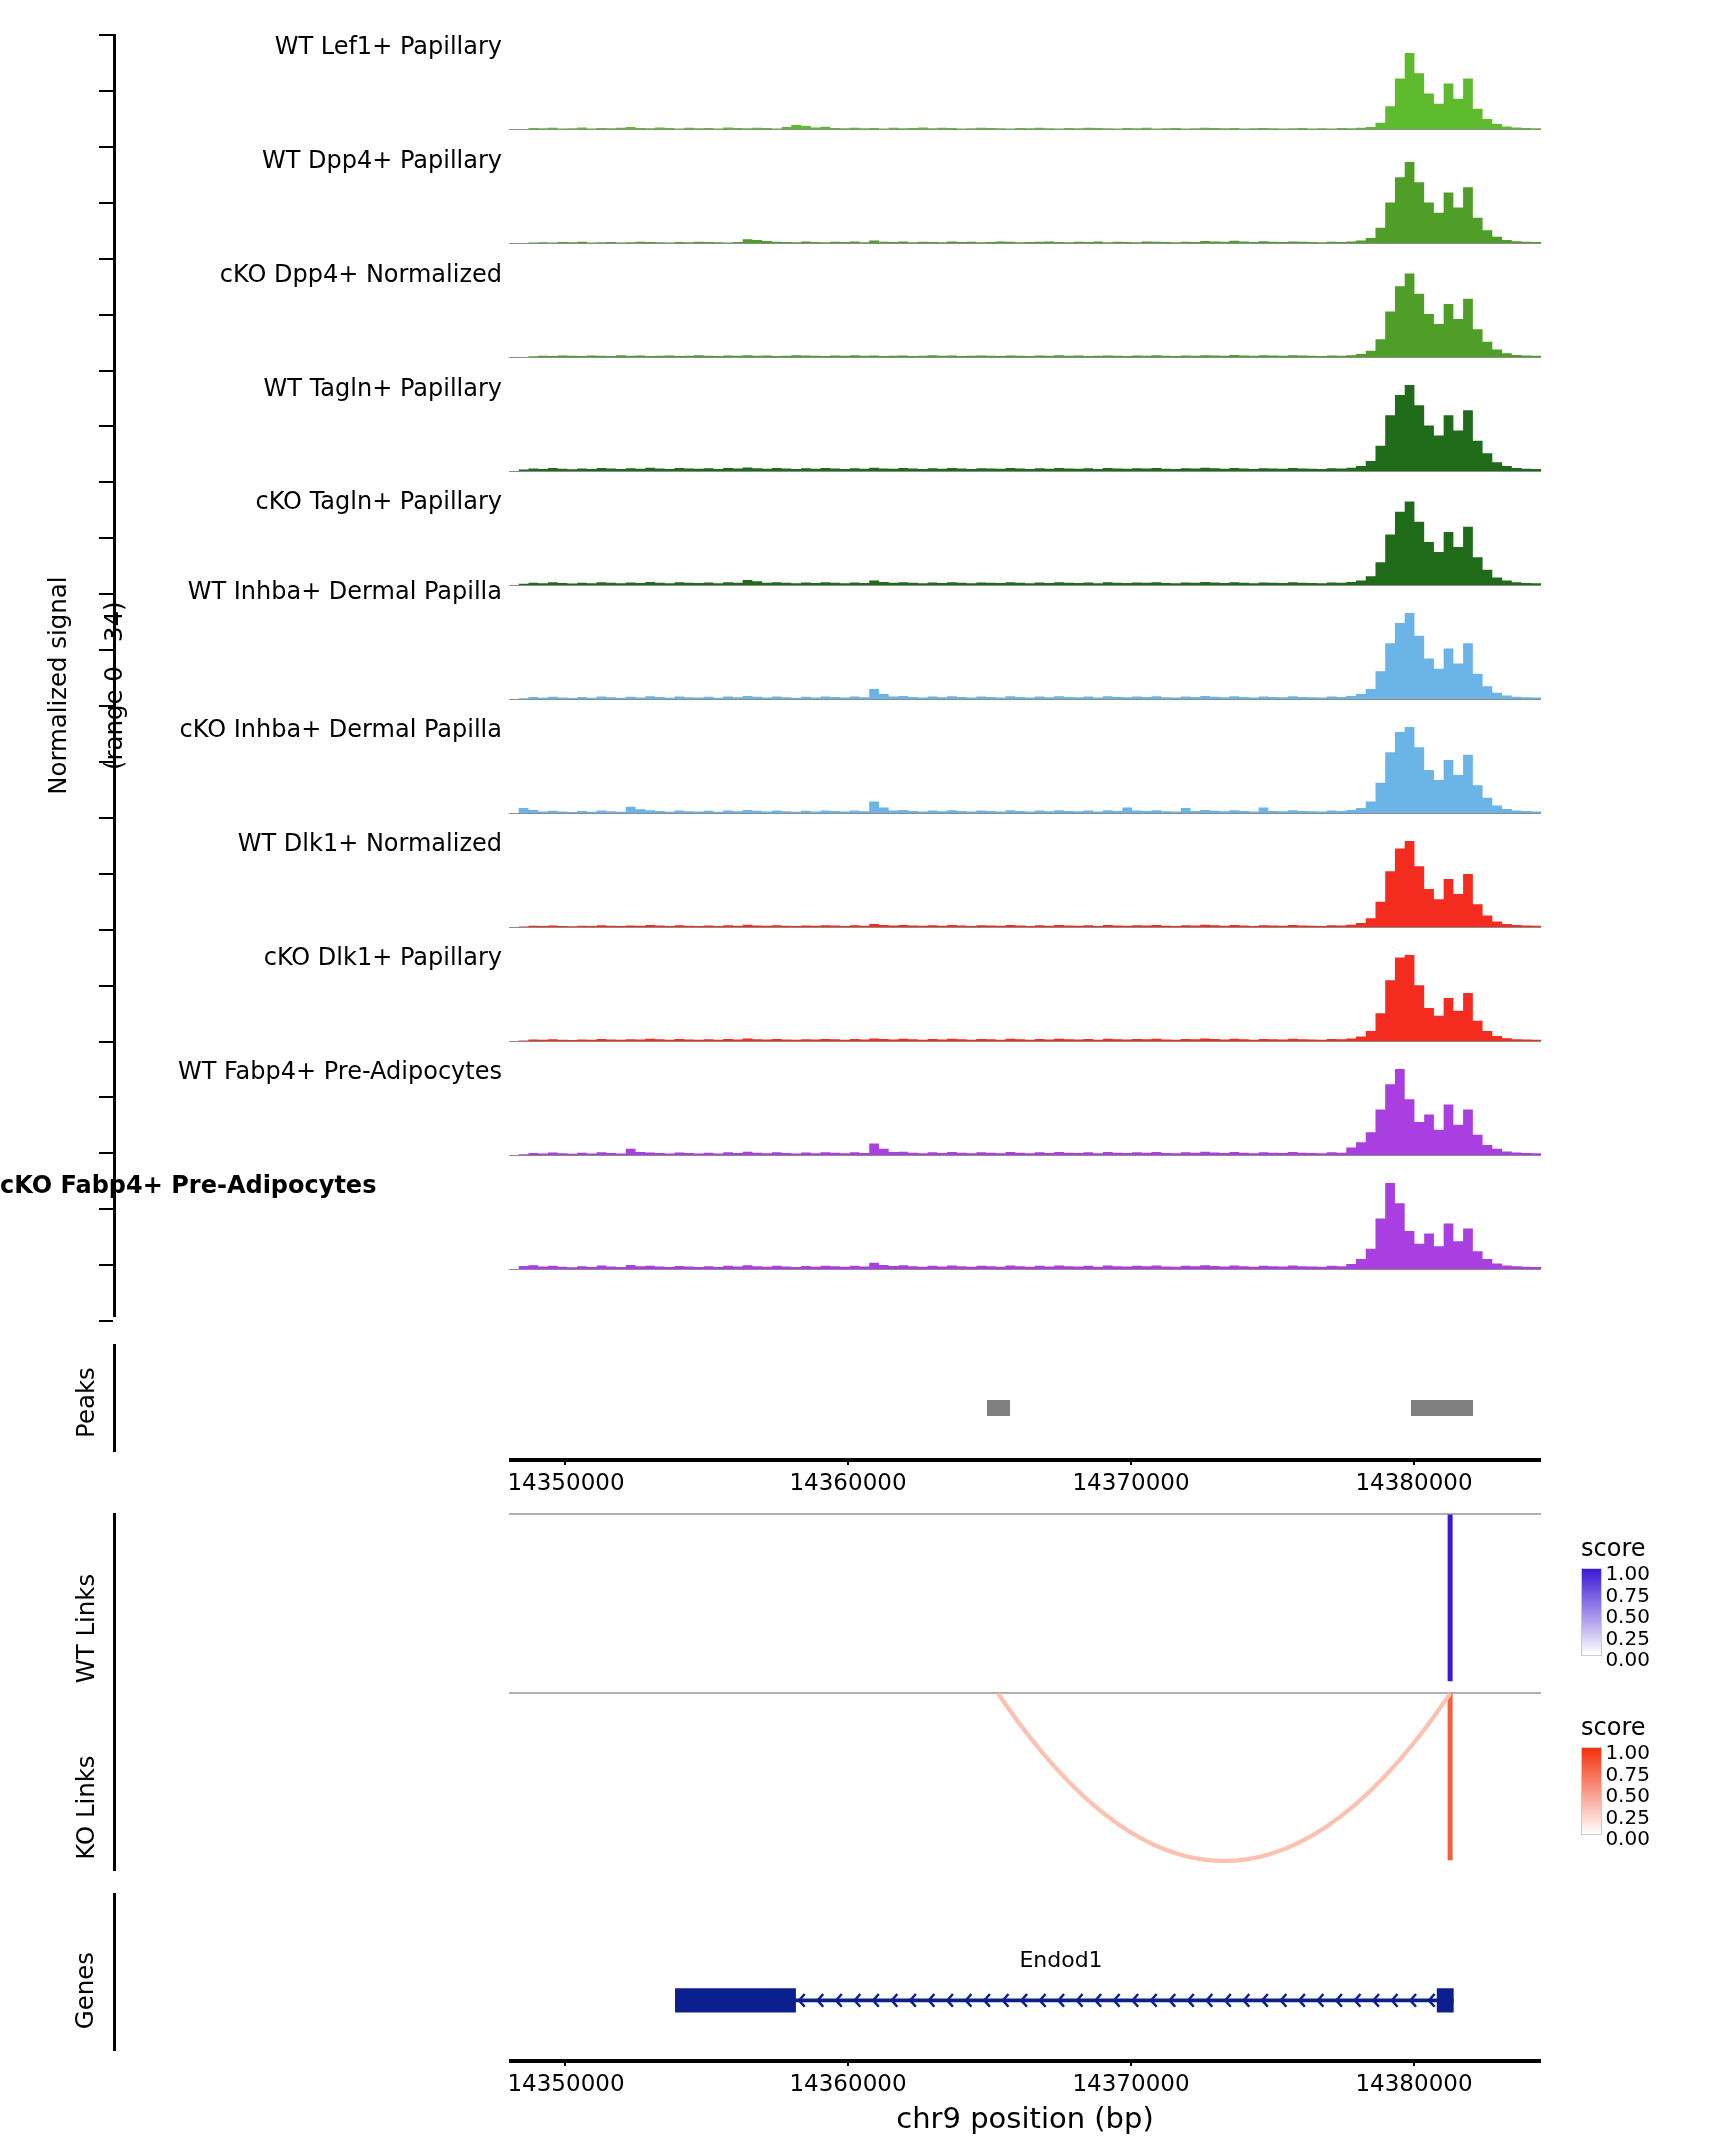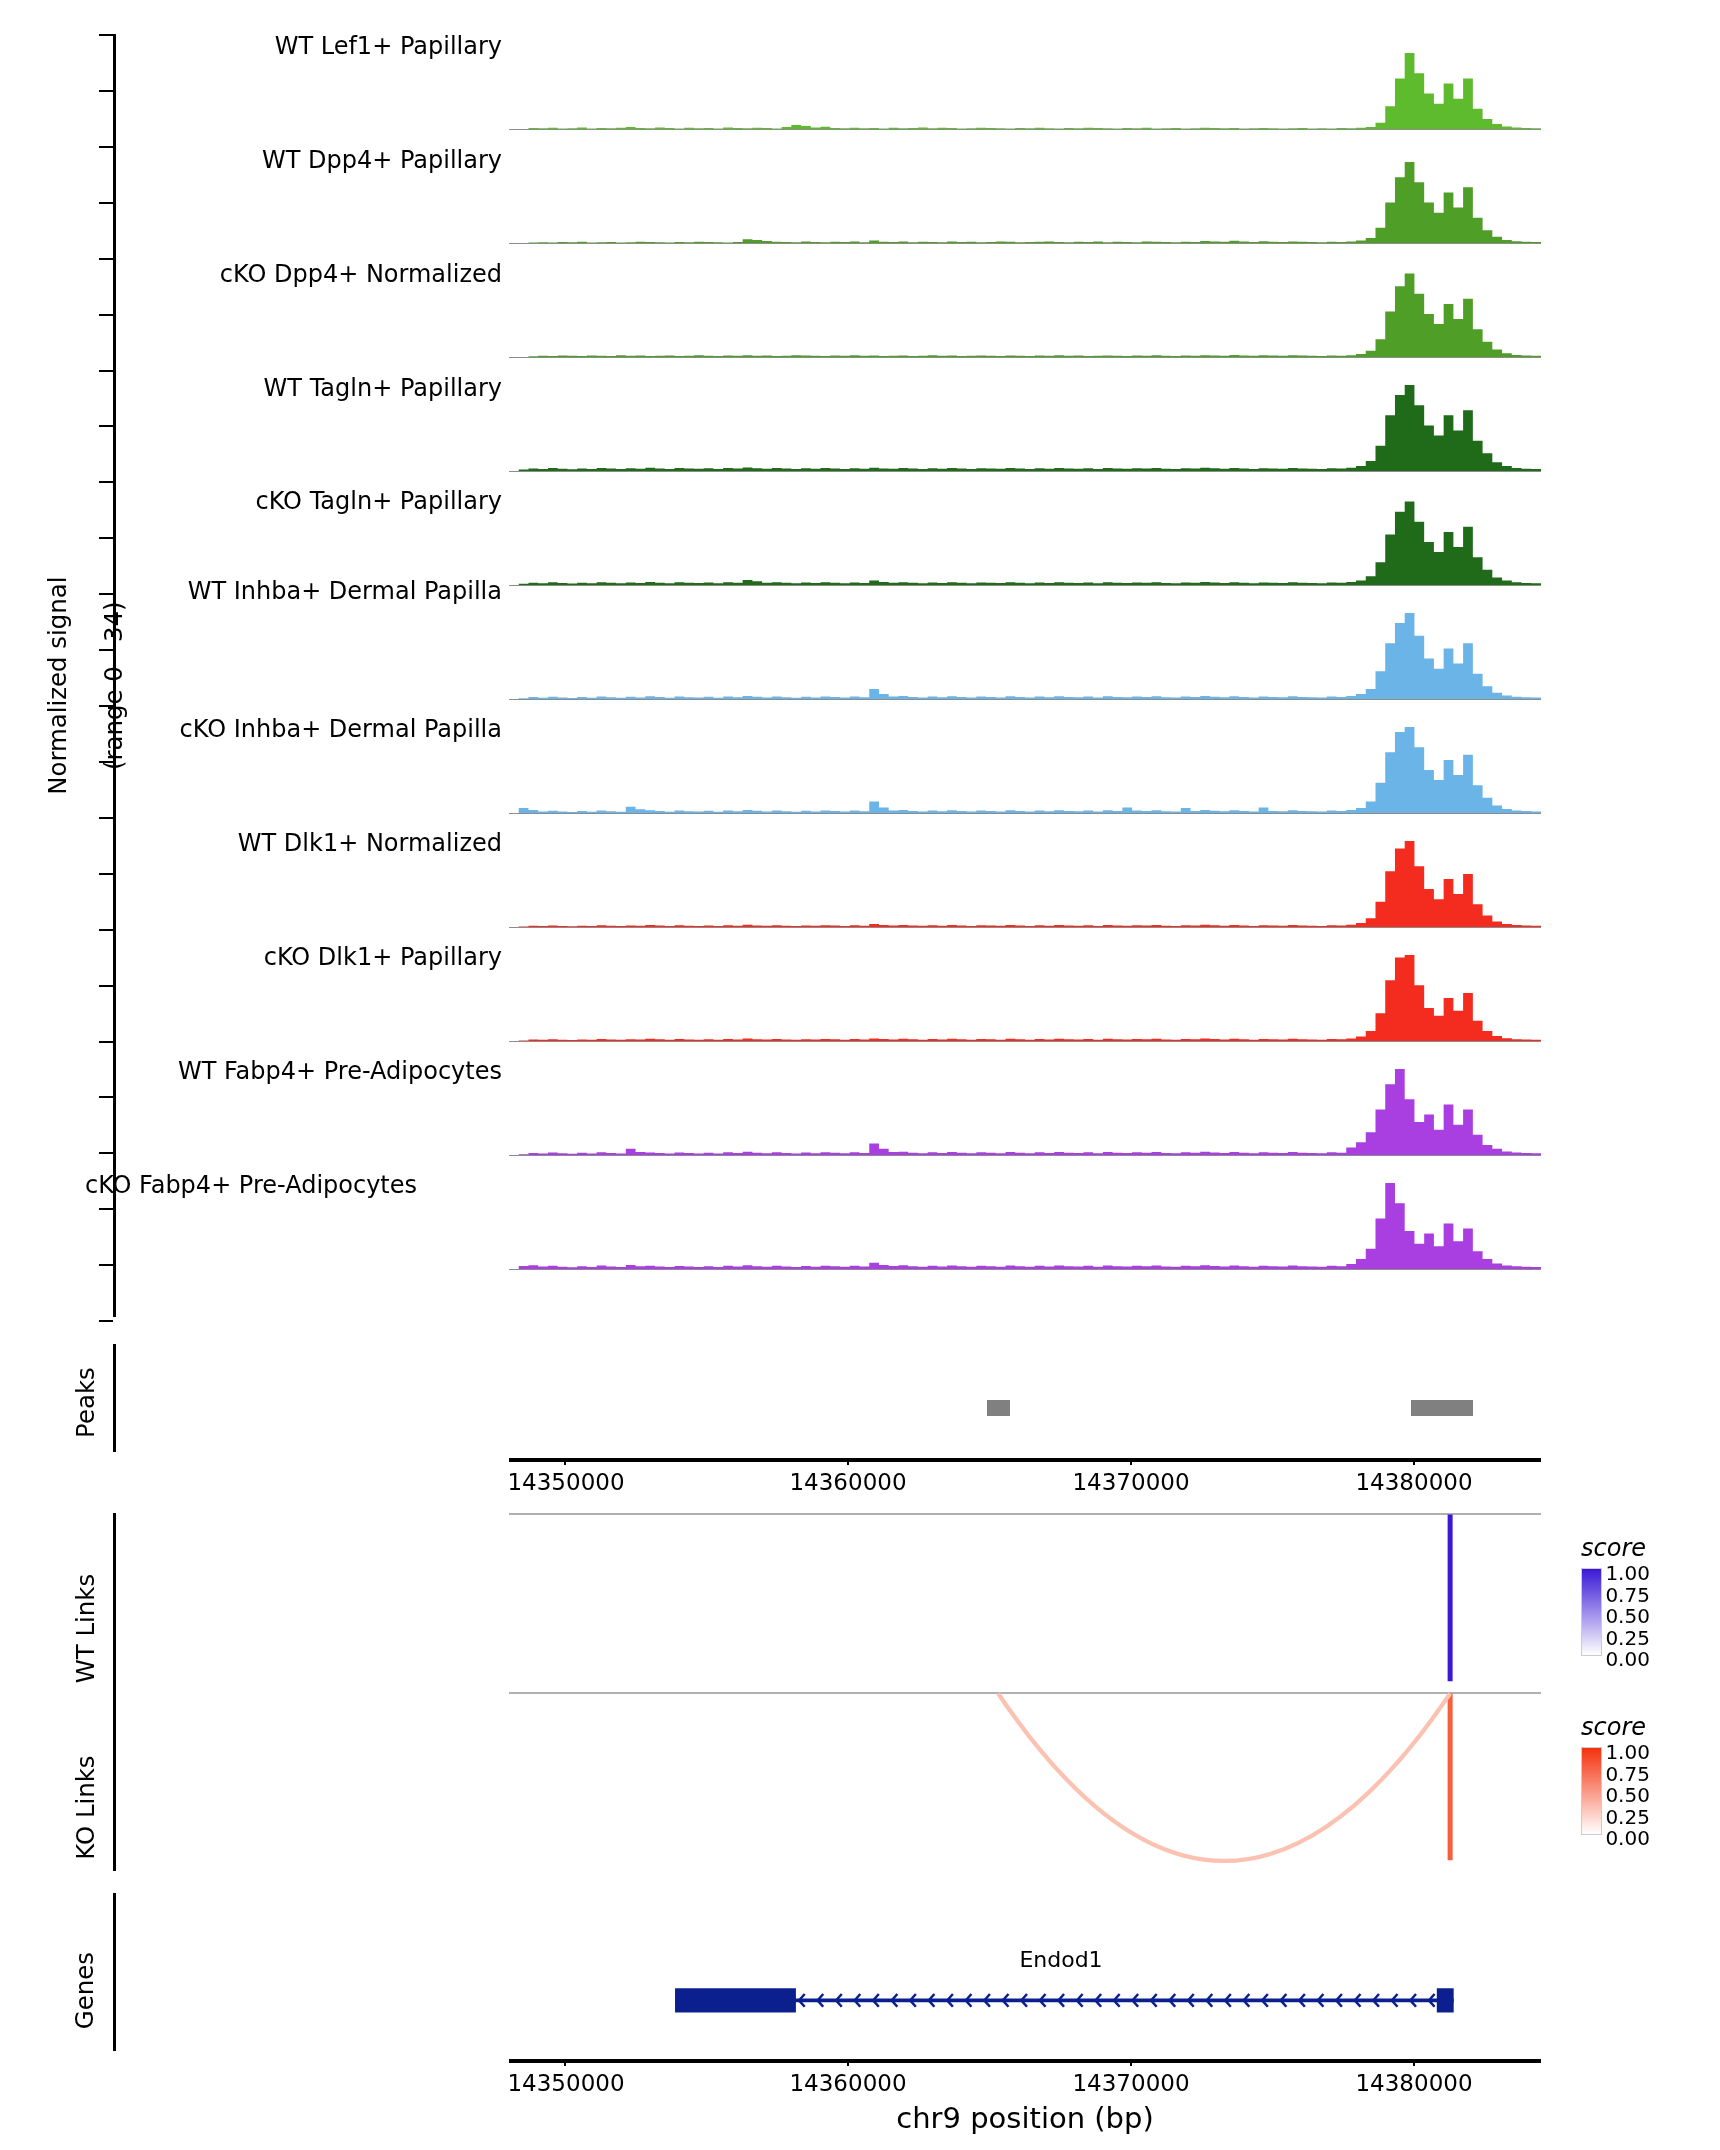--- a/index.html
+++ b/index.html
@@ -99,21 +99,20 @@
   }
 
   
   .legend {
     position: absolute;
     font-size: 23px;
   }
   .legend-title {
     font-size: 24px;
     margin-bottom: 5.7px;
-    font-style: italic;
   }
   .legend-bar {
     position: absolute;
     width: 18.6px;
     height: 86px;
   }
   .legend-ticks {
     position: absolute;
     font-size: 20px;
     line-height: 1;
@@ -237,21 +236,21 @@
           <path d="M 0 120 L 0.00 120.00 L 13.58 120.00 L 13.58 119.29 L 27.17 119.29 L 27.17 117.88 L 40.75 117.88 L 40.75 118.24 L 54.34 118.24 L 54.34 117.53 L 67.92 117.53 L 67.92 118.24 L 81.51 118.24 L 81.51 118.59 L 95.09 118.59 L 95.09 117.88 L 108.68 117.88 L 108.68 118.24 L 122.26 118.24 L 122.26 117.18 L 135.85 117.18 L 135.85 117.88 L 149.43 117.88 L 149.43 118.24 L 163.02 118.24 L 163.02 117.53 L 176.60 117.53 L 176.60 117.88 L 190.19 117.88 L 190.19 116.82 L 203.77 116.82 L 203.77 117.53 L 217.36 117.53 L 217.36 118.24 L 230.94 118.24 L 230.94 117.18 L 244.53 117.18 L 244.53 117.88 L 258.11 117.88 L 258.11 118.24 L 271.70 118.24 L 271.70 117.53 L 285.28 117.53 L 285.28 118.24 L 298.87 118.24 L 298.87 117.18 L 312.45 117.18 L 312.45 117.88 L 326.04 117.88 L 326.04 116.47 L 339.62 116.47 L 339.62 117.53 L 353.21 117.53 L 353.21 117.88 L 366.79 117.88 L 366.79 117.18 L 380.38 117.18 L 380.38 117.88 L 393.96 117.88 L 393.96 118.24 L 407.55 118.24 L 407.55 117.53 L 421.13 117.53 L 421.13 117.88 L 434.72 117.88 L 434.72 117.18 L 448.30 117.18 L 448.30 117.53 L 461.89 117.53 L 461.89 118.24 L 475.47 118.24 L 475.47 117.18 L 489.06 117.18 L 489.06 117.88 L 502.64 117.88 L 502.64 116.47 L 516.23 116.47 L 516.23 117.18 L 529.81 117.18 L 529.81 117.88 L 543.40 117.88 L 543.40 116.82 L 556.98 116.82 L 556.98 117.53 L 570.57 117.53 L 570.57 118.24 L 584.15 118.24 L 584.15 117.18 L 597.74 117.18 L 597.74 117.88 L 611.32 117.88 L 611.32 116.82 L 624.91 116.82 L 624.91 117.53 L 638.49 117.53 L 638.49 118.24 L 652.08 118.24 L 652.08 117.18 L 665.66 117.18 L 665.66 117.53 L 679.25 117.53 L 679.25 118.24 L 692.83 118.24 L 692.83 116.82 L 706.42 116.82 L 706.42 117.53 L 720.00 117.53 L 720.00 118.24 L 733.58 118.24 L 733.58 117.18 L 747.17 117.18 L 747.17 117.88 L 760.75 117.88 L 760.75 116.82 L 774.34 116.82 L 774.34 117.53 L 787.92 117.53 L 787.92 117.88 L 801.51 117.88 L 801.51 117.18 L 815.09 117.18 L 815.09 118.24 L 828.68 118.24 L 828.68 116.82 L 842.26 116.82 L 842.26 117.53 L 855.85 117.53 L 855.85 117.88 L 869.43 117.88 L 869.43 117.18 L 883.02 117.18 L 883.02 117.53 L 896.60 117.53 L 896.60 116.82 L 910.19 116.82 L 910.19 117.88 L 923.77 117.88 L 923.77 118.24 L 937.36 118.24 L 937.36 117.18 L 950.94 117.18 L 950.94 117.53 L 964.53 117.53 L 964.53 116.47 L 978.11 116.47 L 978.11 117.18 L 991.70 117.18 L 991.70 117.88 L 1005.28 117.88 L 1005.28 116.82 L 1018.87 116.82 L 1018.87 117.53 L 1032.45 117.53 L 1032.45 118.24 L 1046.04 118.24 L 1046.04 117.18 L 1059.62 117.18 L 1059.62 117.53 L 1073.21 117.53 L 1073.21 117.88 L 1086.79 117.88 L 1086.79 116.82 L 1100.38 116.82 L 1100.38 117.53 L 1113.96 117.53 L 1113.96 117.88 L 1127.55 117.88 L 1127.55 118.24 L 1141.13 118.24 L 1141.13 117.18 L 1154.72 117.18 L 1154.72 117.53 L 1168.30 117.53 L 1168.30 116.47 L 1181.89 116.47 L 1181.89 113.65 L 1195.47 113.65 L 1195.47 105.88 L 1209.06 105.88 L 1209.06 81.18 L 1222.64 81.18 L 1222.64 35.29 L 1236.23 35.29 L 1236.23 3.53 L 1249.81 3.53 L 1249.81 0.00 L 1263.40 0.00 L 1263.40 42.35 L 1276.98 42.35 L 1276.98 74.12 L 1290.57 74.12 L 1290.57 84.71 L 1304.15 84.71 L 1304.15 60.00 L 1317.74 60.00 L 1317.74 77.65 L 1331.32 77.65 L 1331.32 52.94 L 1344.91 52.94 L 1344.91 91.76 L 1358.49 91.76 L 1358.49 105.88 L 1372.08 105.88 L 1372.08 112.94 L 1385.66 112.94 L 1385.66 116.12 L 1399.25 116.12 L 1399.25 117.53 L 1412.83 117.53 L 1412.83 117.88 L 1426.42 117.88 L 1426.42 118.24 L 1440.00 118.24 L 1440 120 Z" fill="#f42b1f" stroke="none"></path>
         </svg>
       </div>
       <div class="track-label" style="top: 1057px; left: 0px; width: 502px; right: auto; text-align: right;">WT Fabp4+ Pre-Adipocytes</div>
       <div class="track" style="top: 1069px; height: 86px;">
         <div class="baseline" style="top: 86px;"></div>
         <svg width="1032" height="86" viewBox="0 0 1440 120" preserveAspectRatio="none" style="position: absolute; left: 0px; top: 0px;">
           <path d="M 0 120 L 0.00 120.00 L 13.58 120.00 L 13.58 118.94 L 27.17 118.94 L 27.17 117.18 L 40.75 117.18 L 40.75 117.88 L 54.34 117.88 L 54.34 116.47 L 67.92 116.47 L 67.92 117.53 L 81.51 117.53 L 81.51 118.24 L 95.09 118.24 L 95.09 116.82 L 108.68 116.82 L 108.68 117.88 L 122.26 117.88 L 122.26 116.12 L 135.85 116.12 L 135.85 117.18 L 149.43 117.18 L 149.43 117.88 L 163.02 117.88 L 163.02 111.18 L 176.60 111.18 L 176.60 115.76 L 190.19 115.76 L 190.19 116.47 L 203.77 116.47 L 203.77 117.18 L 217.36 117.18 L 217.36 117.88 L 230.94 117.88 L 230.94 116.47 L 244.53 116.47 L 244.53 117.18 L 258.11 117.18 L 258.11 117.88 L 271.70 117.88 L 271.70 116.82 L 285.28 116.82 L 285.28 117.88 L 298.87 117.88 L 298.87 116.12 L 312.45 116.12 L 312.45 117.18 L 326.04 117.18 L 326.04 115.41 L 339.62 115.41 L 339.62 116.82 L 353.21 116.82 L 353.21 117.53 L 366.79 117.53 L 366.79 116.12 L 380.38 116.12 L 380.38 117.18 L 393.96 117.18 L 393.96 117.88 L 407.55 117.88 L 407.55 116.47 L 421.13 116.47 L 421.13 117.53 L 434.72 117.53 L 434.72 116.12 L 448.30 116.12 L 448.30 116.82 L 461.89 116.82 L 461.89 117.53 L 475.47 117.53 L 475.47 116.12 L 489.06 116.12 L 489.06 117.18 L 502.64 117.18 L 502.64 104.12 L 516.23 104.12 L 516.23 111.18 L 529.81 111.18 L 529.81 115.76 L 543.40 115.76 L 543.40 115.41 L 556.98 115.41 L 556.98 116.82 L 570.57 116.82 L 570.57 117.53 L 584.15 117.53 L 584.15 116.12 L 597.74 116.12 L 597.74 117.18 L 611.32 117.18 L 611.32 115.76 L 624.91 115.76 L 624.91 116.82 L 638.49 116.82 L 638.49 117.53 L 652.08 117.53 L 652.08 116.12 L 665.66 116.12 L 665.66 116.82 L 679.25 116.82 L 679.25 117.53 L 692.83 117.53 L 692.83 115.76 L 706.42 115.76 L 706.42 116.82 L 720.00 116.82 L 720.00 117.53 L 733.58 117.53 L 733.58 116.12 L 747.17 116.12 L 747.17 117.18 L 760.75 117.18 L 760.75 115.76 L 774.34 115.76 L 774.34 116.82 L 787.92 116.82 L 787.92 117.18 L 801.51 117.18 L 801.51 116.12 L 815.09 116.12 L 815.09 117.53 L 828.68 117.53 L 828.68 115.76 L 842.26 115.76 L 842.26 116.82 L 855.85 116.82 L 855.85 117.18 L 869.43 117.18 L 869.43 116.12 L 883.02 116.12 L 883.02 116.82 L 896.60 116.82 L 896.60 115.76 L 910.19 115.76 L 910.19 117.18 L 923.77 117.18 L 923.77 117.53 L 937.36 117.53 L 937.36 116.12 L 950.94 116.12 L 950.94 116.82 L 964.53 116.82 L 964.53 115.41 L 978.11 115.41 L 978.11 116.47 L 991.70 116.47 L 991.70 117.18 L 1005.28 117.18 L 1005.28 115.76 L 1018.87 115.76 L 1018.87 116.82 L 1032.45 116.82 L 1032.45 117.53 L 1046.04 117.53 L 1046.04 116.12 L 1059.62 116.12 L 1059.62 116.82 L 1073.21 116.82 L 1073.21 117.18 L 1086.79 117.18 L 1086.79 115.76 L 1100.38 115.76 L 1100.38 116.82 L 1113.96 116.82 L 1113.96 117.18 L 1127.55 117.18 L 1127.55 117.53 L 1141.13 117.53 L 1141.13 116.12 L 1154.72 116.12 L 1154.72 116.82 L 1168.30 116.82 L 1168.30 109.41 L 1181.89 109.41 L 1181.89 102.35 L 1195.47 102.35 L 1195.47 88.24 L 1209.06 88.24 L 1209.06 56.47 L 1222.64 56.47 L 1222.64 21.18 L 1236.23 21.18 L 1236.23 0.00 L 1249.81 0.00 L 1249.81 42.35 L 1263.40 42.35 L 1263.40 74.12 L 1276.98 74.12 L 1276.98 63.53 L 1290.57 63.53 L 1290.57 84.71 L 1304.15 84.71 L 1304.15 49.41 L 1317.74 49.41 L 1317.74 77.65 L 1331.32 77.65 L 1331.32 56.47 L 1344.91 56.47 L 1344.91 91.76 L 1358.49 91.76 L 1358.49 105.88 L 1372.08 105.88 L 1372.08 111.18 L 1385.66 111.18 L 1385.66 115.06 L 1399.25 115.06 L 1399.25 116.47 L 1412.83 116.47 L 1412.83 117.18 L 1426.42 117.18 L 1426.42 117.53 L 1440.00 117.53 L 1440 120 Z" fill="#a93fe0" stroke="none"></path>
         </svg>
       </div>
-      <div class="track-label" style="top: 1171px; left: 0px; width: 502px; right: auto; text-align: center;">cKO Fabp4+ Pre-Adipocytes</div>
+      <div class="track-label" style="top: 1171px; left: 0px; width: 502px; right: auto; text-align: left; font-weight: bold;">cKO Fabp4+ Pre-Adipocytes</div>
       <div class="track" style="top: 1183px; height: 86px;">
         <div class="baseline" style="top: 86px;"></div>
         <svg width="1032" height="86" viewBox="0 0 1440 120" preserveAspectRatio="none" style="position: absolute; left: 0px; top: 0px;">
           <path d="M 0 120 L 0.00 120.00 L 13.58 120.00 L 13.58 115.76 L 27.17 115.76 L 27.17 114.71 L 40.75 114.71 L 40.75 116.47 L 54.34 116.47 L 54.34 115.41 L 67.92 115.41 L 67.92 116.82 L 81.51 116.82 L 81.51 117.53 L 95.09 117.53 L 95.09 116.12 L 108.68 116.12 L 108.68 117.18 L 122.26 117.18 L 122.26 115.06 L 135.85 115.06 L 135.85 116.47 L 149.43 116.47 L 149.43 117.18 L 163.02 117.18 L 163.02 114.35 L 176.60 114.35 L 176.60 116.12 L 190.19 116.12 L 190.19 115.41 L 203.77 115.41 L 203.77 116.47 L 217.36 116.47 L 217.36 117.18 L 230.94 117.18 L 230.94 115.76 L 244.53 115.76 L 244.53 116.47 L 258.11 116.47 L 258.11 117.18 L 271.70 117.18 L 271.70 116.12 L 285.28 116.12 L 285.28 117.18 L 298.87 117.18 L 298.87 115.41 L 312.45 115.41 L 312.45 116.47 L 326.04 116.47 L 326.04 114.71 L 339.62 114.71 L 339.62 116.12 L 353.21 116.12 L 353.21 116.82 L 366.79 116.82 L 366.79 115.41 L 380.38 115.41 L 380.38 116.47 L 393.96 116.47 L 393.96 117.18 L 407.55 117.18 L 407.55 115.76 L 421.13 115.76 L 421.13 116.82 L 434.72 116.82 L 434.72 115.41 L 448.30 115.41 L 448.30 116.12 L 461.89 116.12 L 461.89 116.82 L 475.47 116.82 L 475.47 115.41 L 489.06 115.41 L 489.06 116.47 L 502.64 116.47 L 502.64 111.18 L 516.23 111.18 L 516.23 114.35 L 529.81 114.35 L 529.81 115.76 L 543.40 115.76 L 543.40 114.71 L 556.98 114.71 L 556.98 116.12 L 570.57 116.12 L 570.57 116.82 L 584.15 116.82 L 584.15 115.41 L 597.74 115.41 L 597.74 116.47 L 611.32 116.47 L 611.32 115.06 L 624.91 115.06 L 624.91 116.12 L 638.49 116.12 L 638.49 116.82 L 652.08 116.82 L 652.08 115.41 L 665.66 115.41 L 665.66 116.12 L 679.25 116.12 L 679.25 116.82 L 692.83 116.82 L 692.83 115.06 L 706.42 115.06 L 706.42 116.12 L 720.00 116.12 L 720.00 116.82 L 733.58 116.82 L 733.58 115.41 L 747.17 115.41 L 747.17 116.47 L 760.75 116.47 L 760.75 115.06 L 774.34 115.06 L 774.34 116.12 L 787.92 116.12 L 787.92 116.47 L 801.51 116.47 L 801.51 115.41 L 815.09 115.41 L 815.09 116.82 L 828.68 116.82 L 828.68 115.06 L 842.26 115.06 L 842.26 116.12 L 855.85 116.12 L 855.85 116.47 L 869.43 116.47 L 869.43 115.41 L 883.02 115.41 L 883.02 116.12 L 896.60 116.12 L 896.60 115.06 L 910.19 115.06 L 910.19 116.47 L 923.77 116.47 L 923.77 116.82 L 937.36 116.82 L 937.36 115.41 L 950.94 115.41 L 950.94 116.12 L 964.53 116.12 L 964.53 114.71 L 978.11 114.71 L 978.11 115.76 L 991.70 115.76 L 991.70 116.47 L 1005.28 116.47 L 1005.28 115.06 L 1018.87 115.06 L 1018.87 116.12 L 1032.45 116.12 L 1032.45 116.82 L 1046.04 116.82 L 1046.04 115.41 L 1059.62 115.41 L 1059.62 116.12 L 1073.21 116.12 L 1073.21 116.47 L 1086.79 116.47 L 1086.79 115.06 L 1100.38 115.06 L 1100.38 116.12 L 1113.96 116.12 L 1113.96 116.47 L 1127.55 116.47 L 1127.55 116.82 L 1141.13 116.82 L 1141.13 115.41 L 1154.72 115.41 L 1154.72 116.12 L 1168.30 116.12 L 1168.30 112.94 L 1181.89 112.94 L 1181.89 105.88 L 1195.47 105.88 L 1195.47 91.76 L 1209.06 91.76 L 1209.06 49.41 L 1222.64 49.41 L 1222.64 0.00 L 1236.23 0.00 L 1236.23 28.24 L 1249.81 28.24 L 1249.81 67.06 L 1263.40 67.06 L 1263.40 84.71 L 1276.98 84.71 L 1276.98 70.59 L 1290.57 70.59 L 1290.57 88.24 L 1304.15 88.24 L 1304.15 56.47 L 1317.74 56.47 L 1317.74 81.18 L 1331.32 81.18 L 1331.32 63.53 L 1344.91 63.53 L 1344.91 95.29 L 1358.49 95.29 L 1358.49 105.88 L 1372.08 105.88 L 1372.08 112.24 L 1385.66 112.24 L 1385.66 115.06 L 1399.25 115.06 L 1399.25 116.12 L 1412.83 116.12 L 1412.83 116.82 L 1426.42 116.82 L 1426.42 117.18 L 1440.00 117.18 L 1440 120 Z" fill="#a93fe0" stroke="none"></path>
         </svg>
       </div>
     </div>
 
   <div class="rot-label" style="left:-7.2px; top:1376px; width:186px; transform:rotate(-90deg);">
     <span>Peaks</span>

